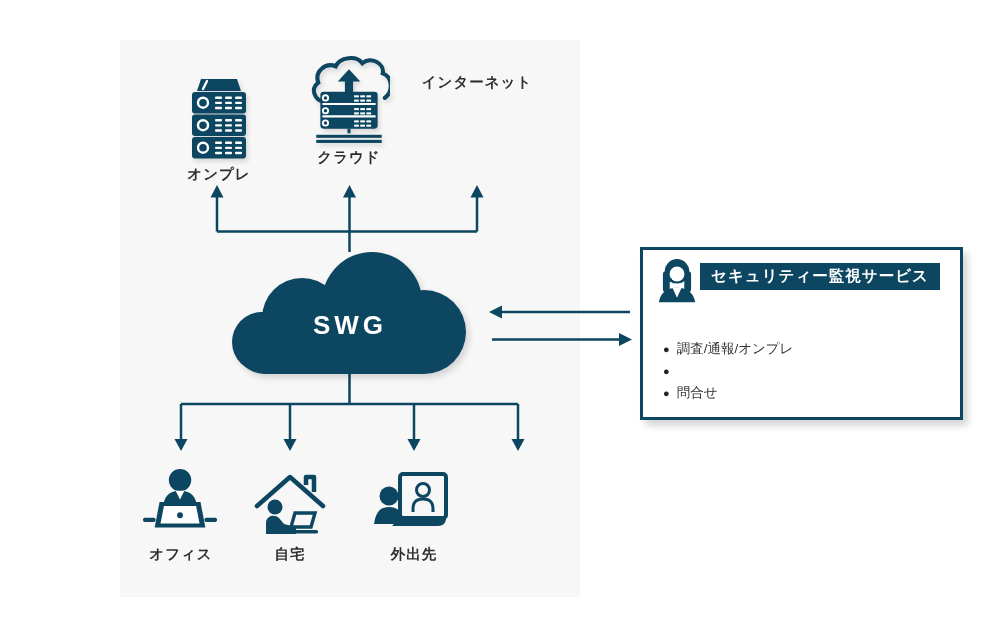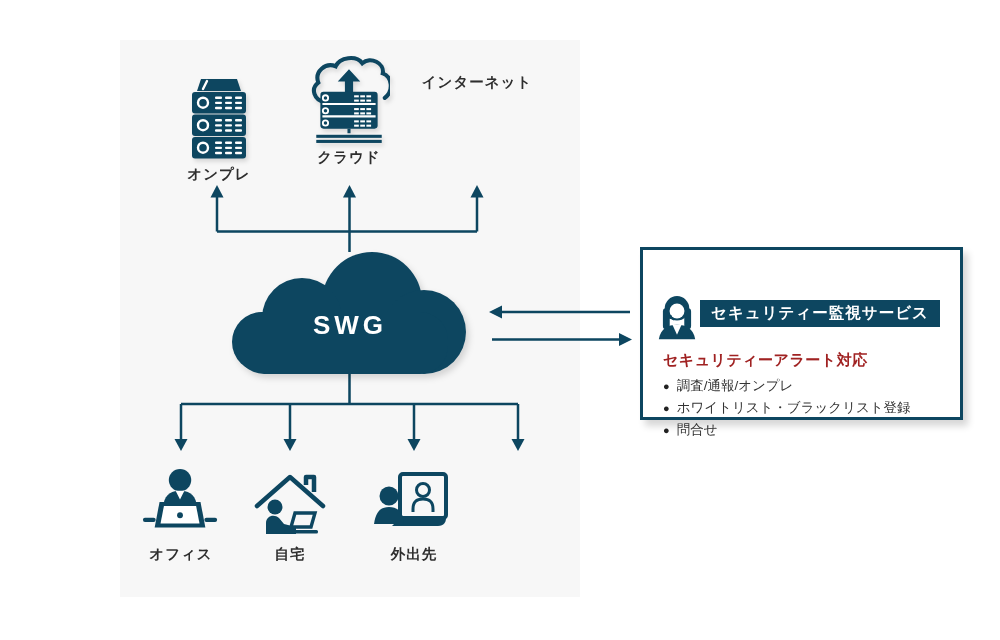--- a/index.html
+++ b/index.html
@@ -25,21 +25,21 @@
   .n-office .iconwrap,.n-home .iconwrap,.n-gaishutsu .iconwrap,.n-kaigai .iconwrap{height:80px;}
 
   .topicon{filter:drop-shadow(2px 3px 2px rgba(0,0,0,0.13));}
 
   .cloud-svg{position:absolute;left:228px;top:246px;filter:drop-shadow(3px 4px 3px rgba(0,0,0,0.14));}
   .cloud-label{font-family:"Liberation Sans","DejaVu Sans",sans-serif;font-size:26px;font-weight:bold;fill:#ffffff;letter-spacing:4px;}
   .globe-label{font-family:"Liberation Sans","DejaVu Sans",sans-serif;font-size:13.5px;font-weight:bold;fill:#0d4660;}
 
   .service-box{position:absolute;left:640px;top:247px;width:323px;height:173px;background:#ffffff;
     border:3px solid #0d4660;box-sizing:border-box;box-shadow:5px 6px 7px rgba(0,0,0,0.16);}
-  .sb-inner{position:relative;width:100%;height:100%;margin-top:37px;}
+  .sb-inner{position:relative;width:100%;height:100%;}
   .op-icon{position:absolute;left:14px;top:6px;}
   .sb-banner{position:absolute;left:57px;top:13px;width:240px;height:27px;background:#0d4660;color:#ffffff;
     font-weight:bold;font-size:15.5px;display:flex;align-items:center;justify-content:center;letter-spacing:1px;white-space:nowrap;}
   .sb-alert{position:absolute;left:20px;top:64px;color:#a02222;font-weight:bold;font-size:15px;letter-spacing:0.5px;white-space:nowrap;}
   .sb-list{position:absolute;left:20px;top:88px;}
   .sb-item{display:flex;align-items:center;height:22px;font-size:13.5px;color:#333333;white-space:nowrap;}
   .sb-item .bullet{font-size:11px;color:#222222;margin-right:7px;line-height:1;}
 </style>
 </head>
 <body>
@@ -196,29 +196,27 @@
         <circle cx="22" cy="16" r="13.5" fill="#0d4660"></circle>
         <rect x="6.5" y="16" width="7.5" height="23" rx="3.5" fill="#0d4660"></rect>
         <rect x="30" y="16" width="7.5" height="23" rx="3.5" fill="#0d4660"></rect>
         <circle cx="22" cy="19" r="8.2" fill="#fff"></circle>
         <circle cx="14.5" cy="25.5" r="2.2" fill="#0d4660"></circle>
         <path d="M14.5,25.5 L19,28.5" stroke="#0d4660" stroke-width="2"></path>
         <path d="M2,50 C4,38 12,34 22,34 C32,34 40,38 42,50 Z" fill="#0d4660"></path>
         <polygon points="17,34 27,34 22,45" fill="#fff"></polygon>
       </svg>
       <div class="sb-banner">セキュリティー監視サービス</div>
-      <div class="sb-alert">セキュリティーアラート対応</div>
       <div class="sb-list">
         <div class="sb-item">
           <span class="bullet">●</span>
           <span>調査/通報/オンプレ</span>
         </div>
         <div class="sb-item">
           <span class="bullet">●</span>
-          <span>ホワイトリスト・ブラックリスト登録</span>
         </div>
         <div class="sb-item">
           <span class="bullet">●</span>
           <span>問合せ</span>
         </div>
       </div>
     </div>
   </div>
 
 </div>

